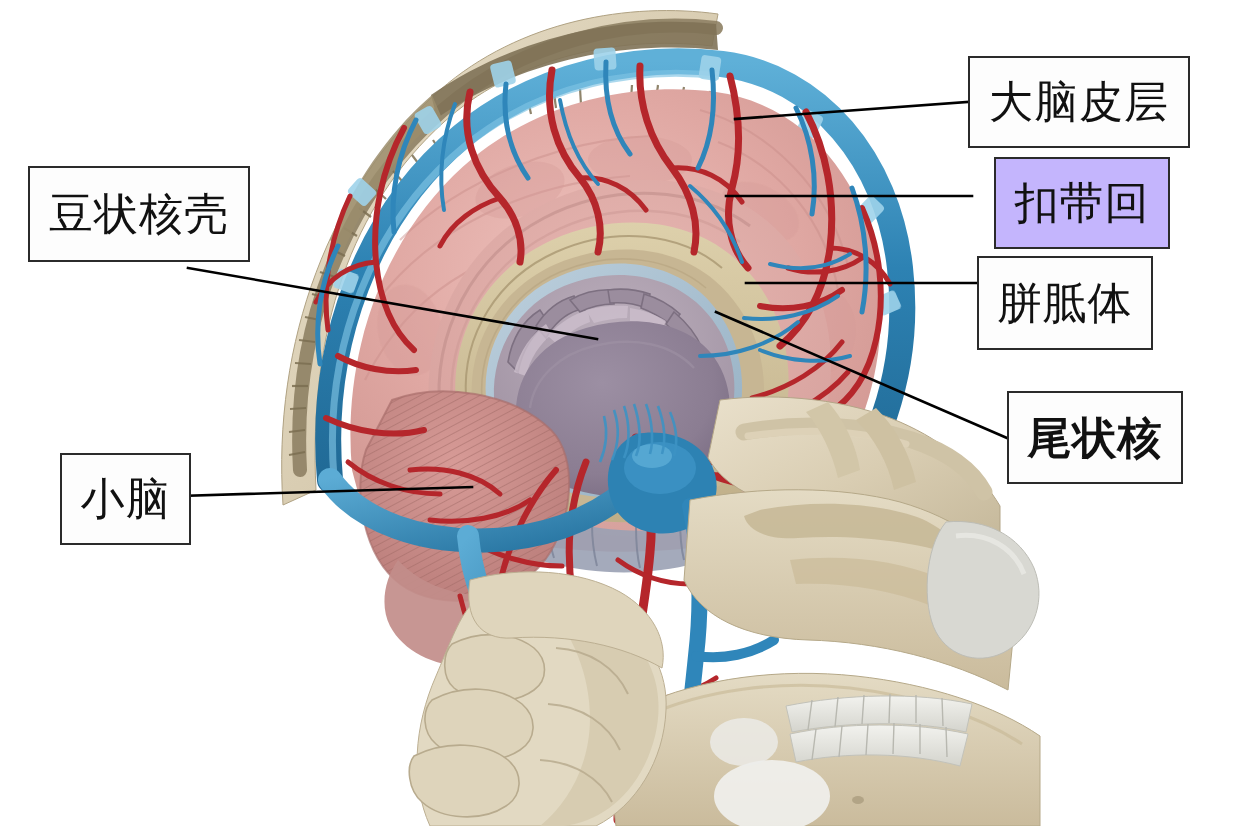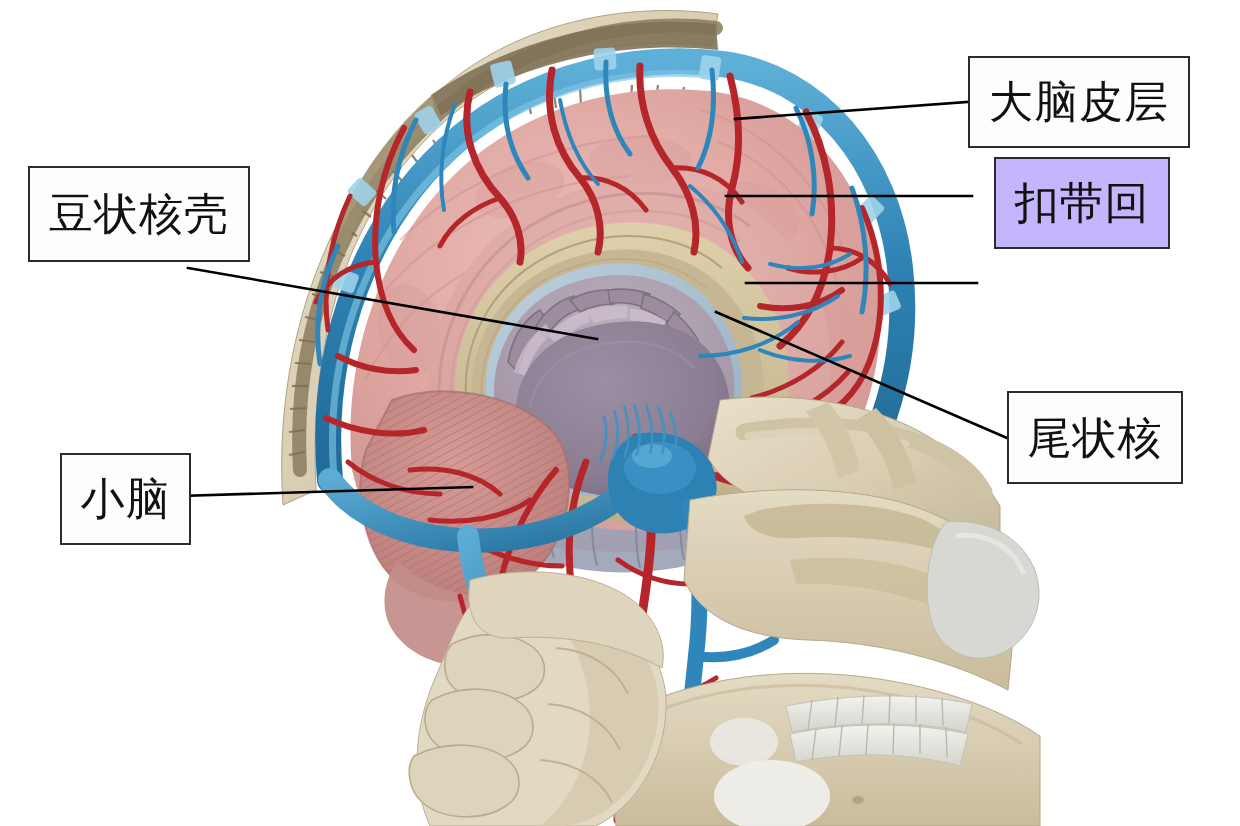--- a/index.html
+++ b/index.html
@@ -24,21 +24,21 @@
     font-weight:400;
     letter-spacing:1px;
     white-space:nowrap;
     z-index:30;
   }
   .label-box span{display:block;line-height:1;}
 
   #lbl-cortex   {left:968px; top:56px;  width:222px; height:92px;  font-size:44px;}
   #lbl-cingulate{left:972px; top:157px; width:176px; height:92px;  font-size:44px;}
   #lbl-callosum {left:977px; top:256px; width:176px; height:94px;  font-size:44px;}
-  #lbl-caudate  {left:1007px;top:391px; width:176px; height:93px;  font-size:44px;}
+  #lbl-caudate  {left:1007px;top:391px; width:176px; height:93px;  font-size:44px;font-weight:bold;}
   #lbl-putamen  {left:28px;  top:166px; width:222px; height:96px;  font-size:44px;}
   #lbl-cerebellum{left:17px; top:453px; width:131px; height:92px;  font-size:44px;}
 
   #leaders{position:absolute;left:0;top:0;width:1240px;height:826px;z-index:25;pointer-events:none;}
 </style>
 </head>
 <body>
 
 <div id="stage" style="background: rgb(255, 255, 255);">
 
@@ -464,20 +464,23 @@
   </svg>
 
   <div class="label-box" id="lbl-cortex" style="left: 968px; top: 56px; width: 222px; height: 92px; background: rgb(253, 253, 253); border-color: rgb(43, 43, 43); color: rgb(17, 17, 17);">
     <span>大脑皮层</span>
   </div>
 
   <div class="label-box" id="lbl-cingulate" style="left: 972px; top: 157px; width: 176px; height: 92px; background: #c4b5fd; border-color: rgb(43, 43, 43); color: rgb(17, 17, 17); margin-left: 22px;">
     <span>扣带回</span>
   </div>
 
+  <div class="label-box" id="lbl-callosum" style="left: 977px; top: 256px; width: 176px; height: 94px; background: rgb(253, 253, 253); border-color: rgb(43, 43, 43); color: rgb(17, 17, 17);">
+    <span>胼胝体</span>
+  </div>
 
   <div class="label-box" id="lbl-caudate" style="left: 1007px; top: 391px; width: 176px; height: 93px; background: rgb(253, 253, 253); border-color: rgb(43, 43, 43); color: rgb(17, 17, 17);">
     <span>尾状核</span>
   </div>
 
   <div class="label-box" id="lbl-putamen" style="left: 28px; top: 166px; width: 222px; height: 96px; background: rgb(253, 253, 253); border-color: rgb(43, 43, 43); color: rgb(17, 17, 17); text-align: center;">
     <span>豆状核壳</span>
   </div>
 
   <div class="label-box" id="lbl-cerebellum" style="left: 17px; top: 453px; width: 131px; height: 92px; background: rgb(253, 253, 253); border-color: rgb(43, 43, 43); color: rgb(17, 17, 17); margin-left: 43px;">

